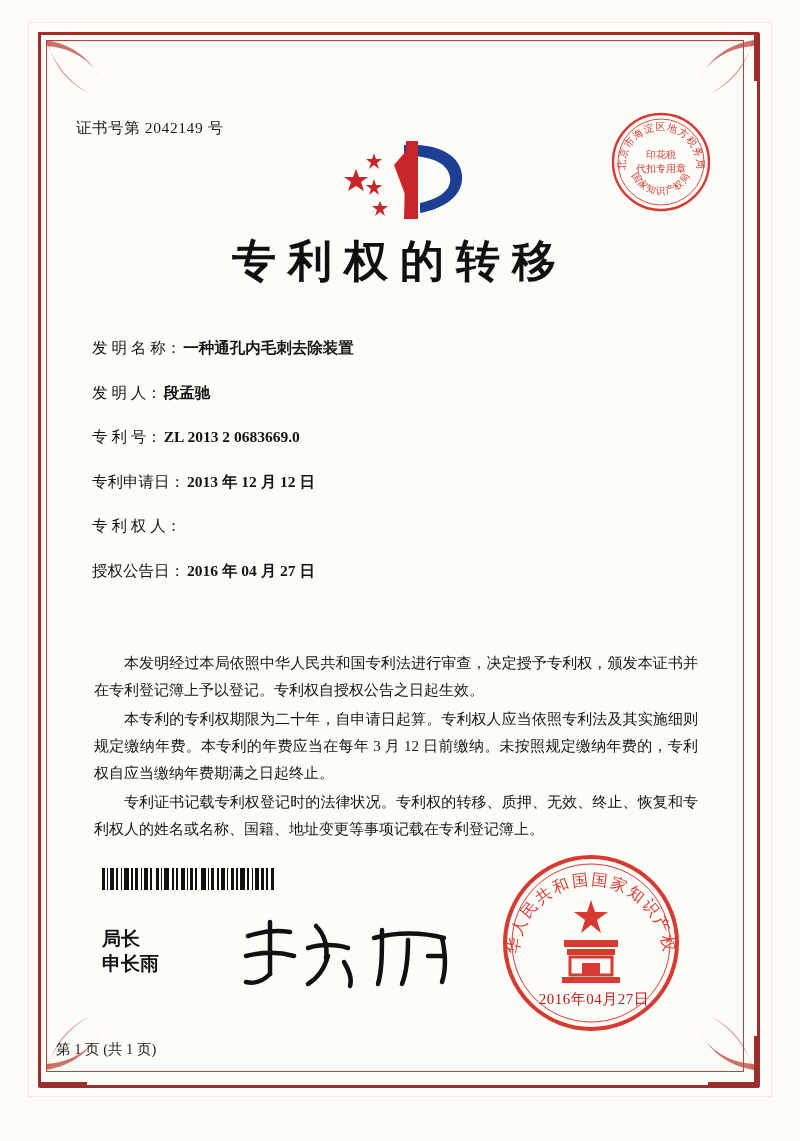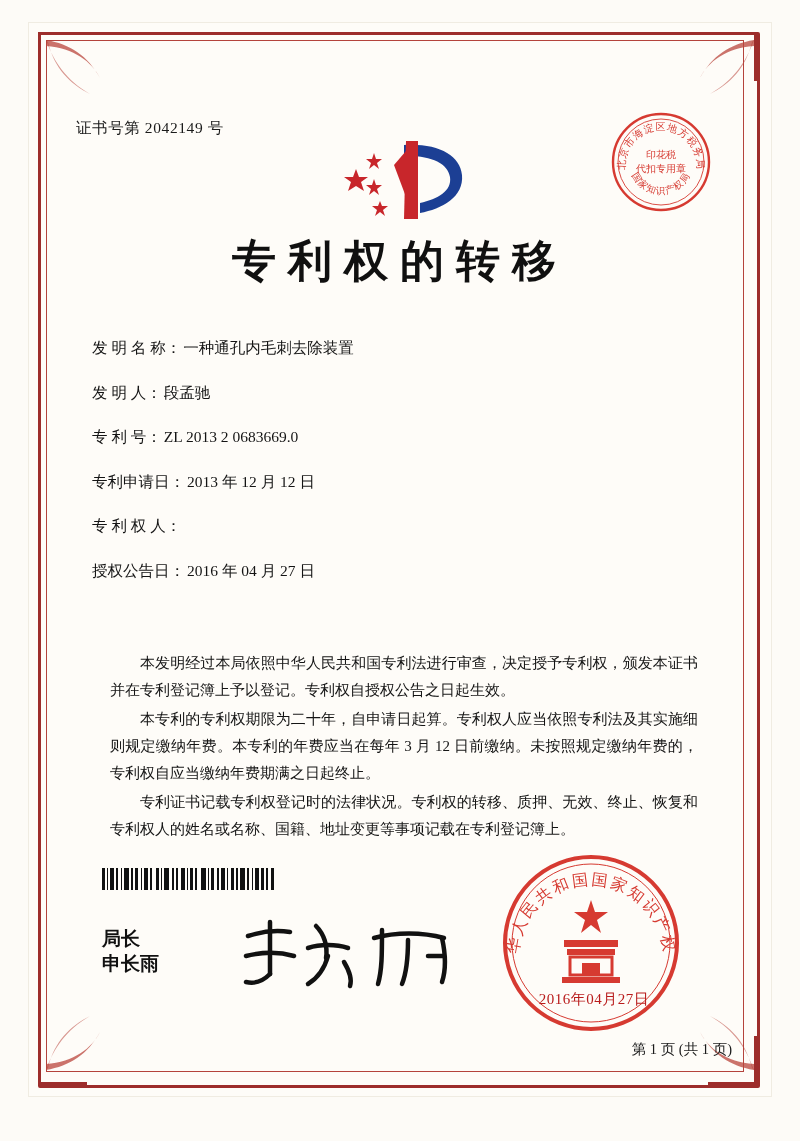--- a/index.html
+++ b/index.html
@@ -112,33 +112,34 @@
     font-size: 15.5px;
     line-height: 20px;
     color: #141414;
   }
   .field-label {
     white-space: nowrap;
   }
   .field-value {
     white-space: nowrap;
     margin-left: 2px;
+    font-weight: bold;
   }
 
   
   .body-text {
     position: absolute;
     left: 38px; top: 600px;
     width: 604px;
     font-size: 15px;
     line-height: 27px;
     color: #141414;
   }
   .body-text p {
-    margin: 0 0 2px 16px;
+    margin: 0 0 2px 0;
     text-indent: 30px;
     text-align: justify;
   }
 
   
   .barcode {
     position: absolute;
     left: 46px; top: 818px;
     width: 215px; height: 22px;
     display: flex;
@@ -184,21 +185,21 @@
     font-size: 15px;
     color: #b91c1c;
     letter-spacing: 0.5px;
   }
 
   
   .footer {
     position: absolute;
     left: 0; top: 990px;
     width: 676px;
-    text-align: right;
+    text-align: left;
     font-size: 14.5px;
     color: #1b1b1b;
   }
 </style>
 </head>
 <body>
 
 <div class="page">
   <div class="paper"></div>
 

